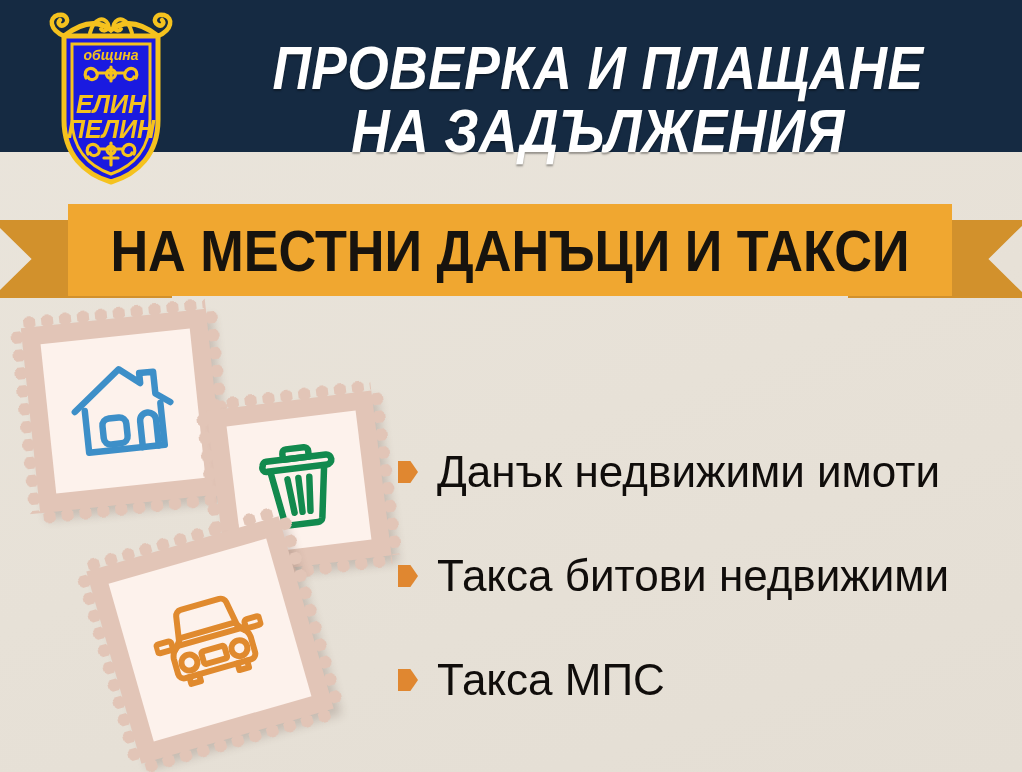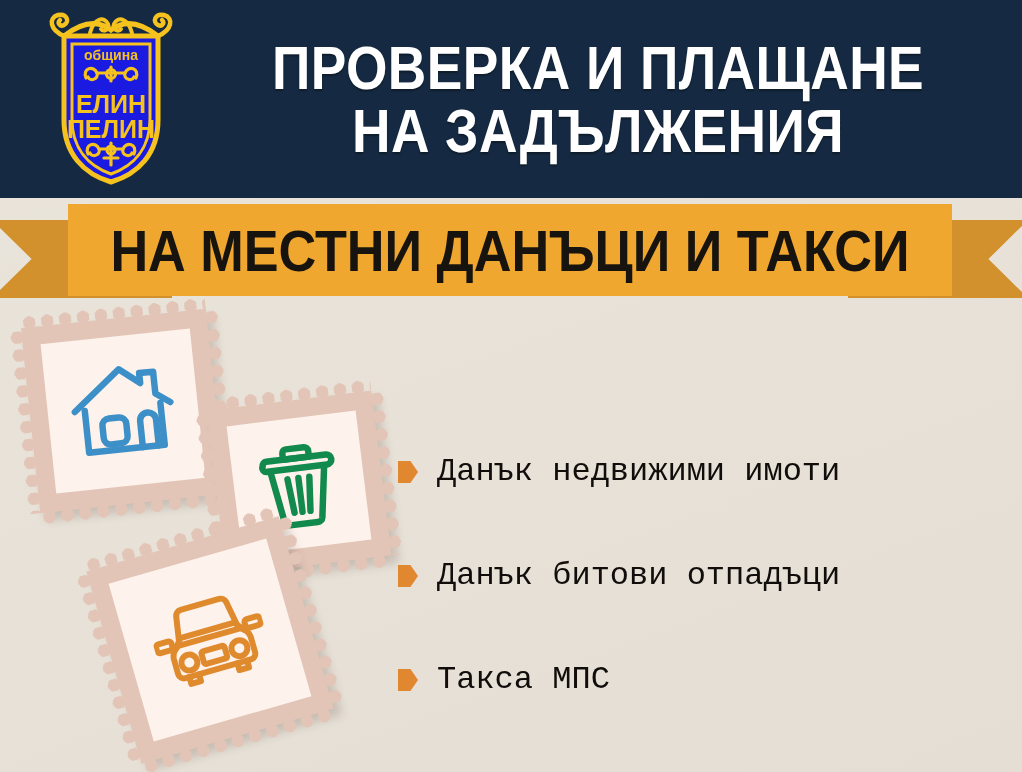--- a/index.html
+++ b/index.html
@@ -7,22 +7,22 @@
     width:1022px;height:772px;overflow:hidden;
     background:#e8e3da;
     font-family:"Liberation Sans",sans-serif;
     position:relative;
   }
   #stage{position:relative;width:1022px;height:772px;overflow:hidden;
     background:linear-gradient(160deg,#eae5dc 0%,#e7e1d7 55%,#e4ded4 100%);}
 
   
   .header{
-    position:absolute;left:0;top:0;width:1022px;height:198px;
-    background:#152a42;z-index:5;
+    position:absolute;left:0;top:0;width:1022px;height:152px;
+    background:#152a42;z-index:5;font-style:italic;
   }
   .crest{
     position:absolute;left:42px;top:8px;width:138px;height:182px;
   }
   .header-title{
     position:absolute;left:186px;top:14px;width:824px;height:170px;
     display:flex;flex-direction:column;align-items:center;justify-content:center;
     color:#ffffff;text-align:center;
     font-family:"Liberation Sans",sans-serif;
     font-weight:bold;
@@ -94,22 +94,22 @@
   .list-item{
     display:flex;align-items:center;
     height:104px;
   }
   .bullet{
     width:20px;height:22px;flex:0 0 20px;margin-right:19px;
     background:#e08730;
     clip-path:polygon(0 0,62% 0,100% 50%,62% 100%,0 100%);
   }
   .item-label{
-    font-family:Liberation Mono, monospace;
-    font-size:32px;color:#100d0b;white-space:nowrap;line-height:1;
+    font-family:Liberation Sans, sans-serif;
+    font-size:44px;color:#100d0b;white-space:nowrap;line-height:1;
   }
 </style>
 </head>
 <body>
 
 <div id="stage">
 
   <div class="header">
 
     <div class="crest">
@@ -224,21 +224,21 @@
     </div>
   </div>
 
   <div class="list">
     <div class="list-item">
       <span class="bullet"></span>
       <span class="item-label">Данък недвижими имоти</span>
     </div>
     <div class="list-item">
       <span class="bullet"></span>
-      <span class="item-label">Данък битови отпадъци</span>
+      <span class="item-label">Такса битови недвижими</span>
     </div>
     <div class="list-item">
       <span class="bullet"></span>
       <span class="item-label">Такса МПС</span>
     </div>
   </div>
 
 </div>
 
 </body></html>

